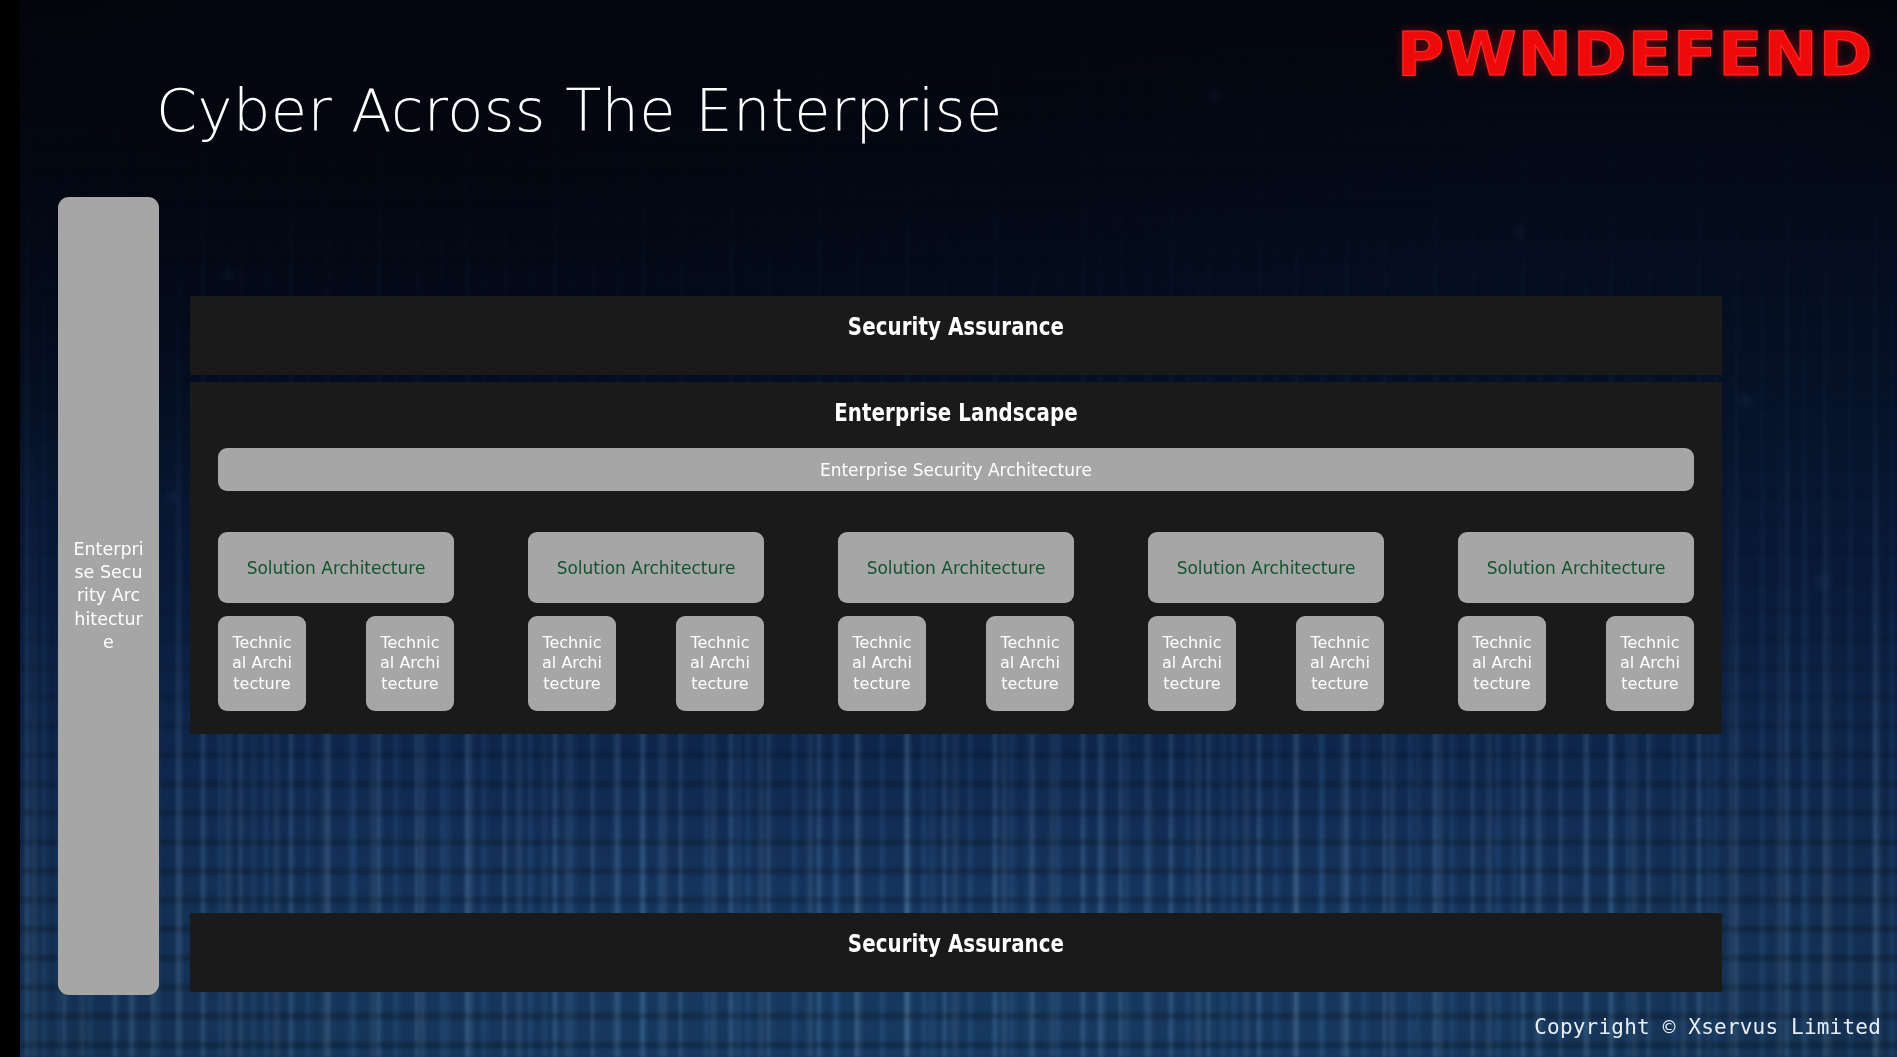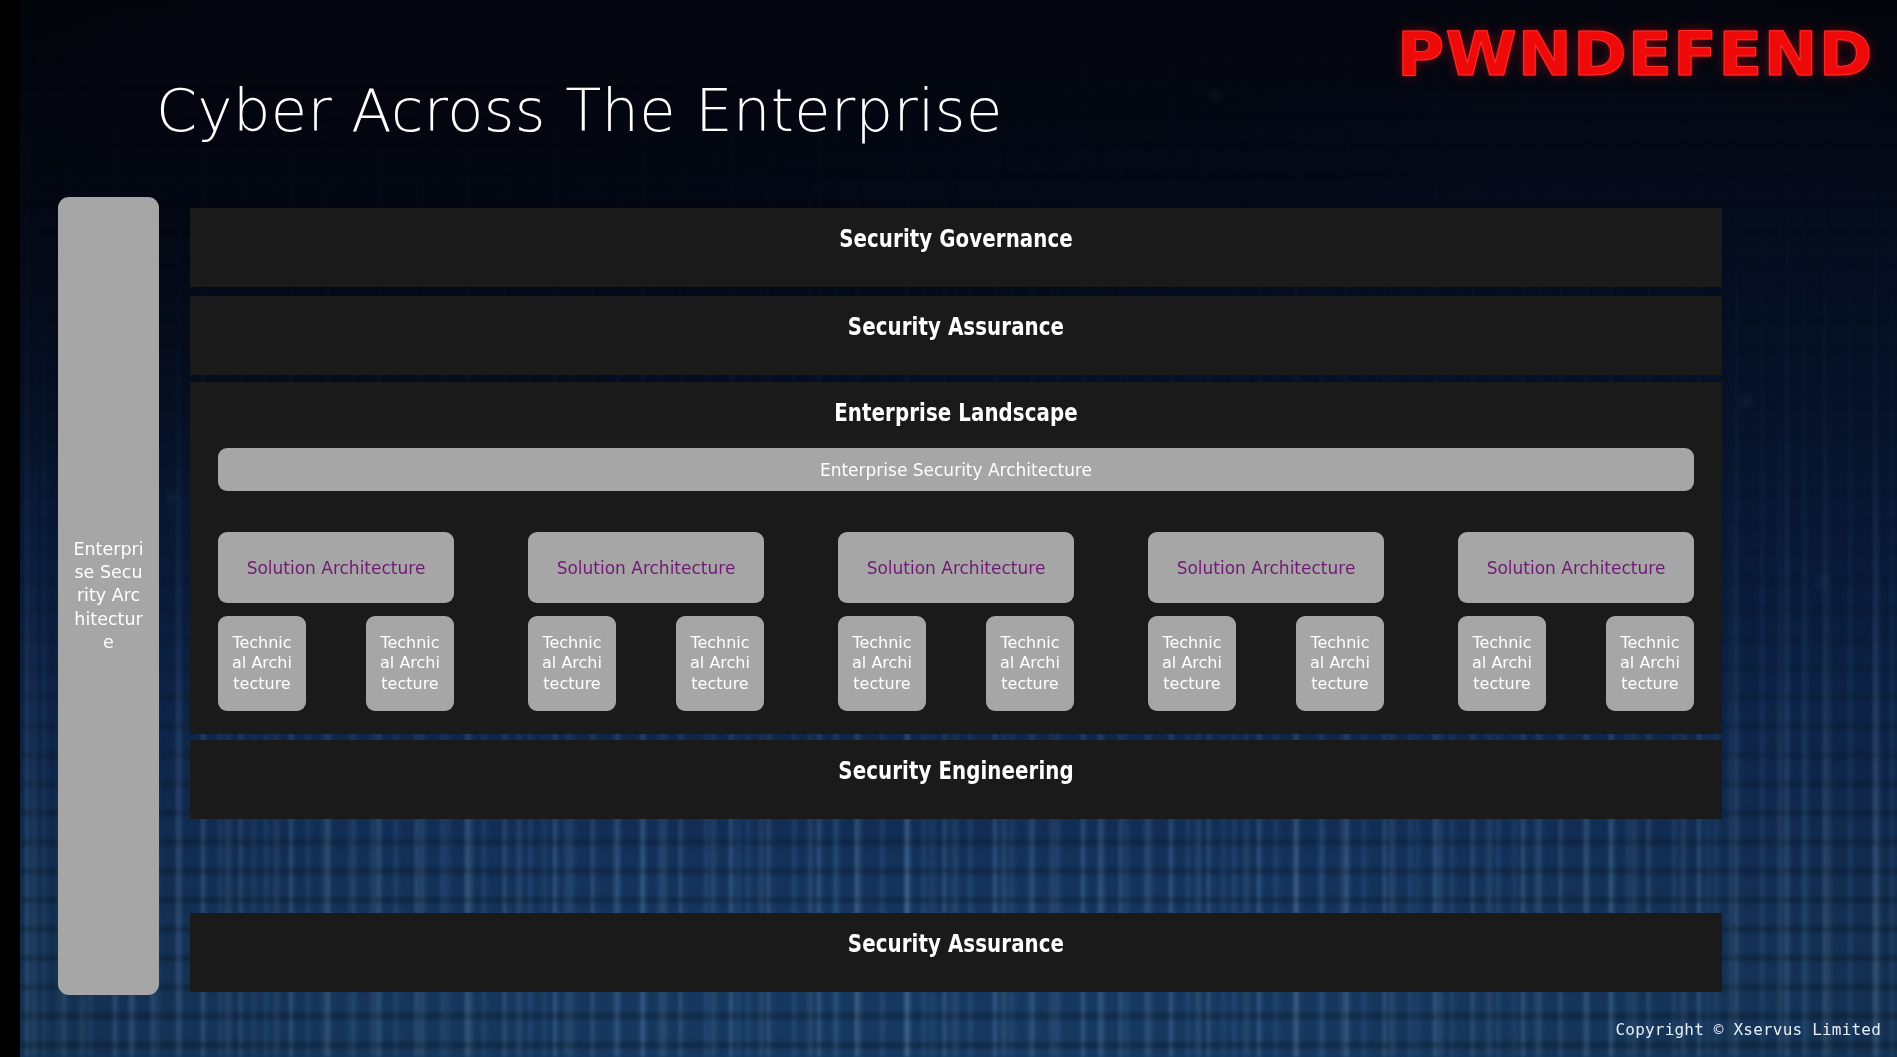--- a/index.html
+++ b/index.html
@@ -257,21 +257,21 @@
     align-items: center;
   }
   .sol-box {
     width: 236px;
     height: 71px;
     background: #a6a6a6;
     border-radius: 9px;
     display: flex;
     align-items: center;
     justify-content: center;
-    color: #701a75;
+    color: #14532d;
     font-family: "DejaVu Sans", sans-serif;
     font-size: 17px;
     box-sizing: border-box;
     text-align: center;
   }
   .tech-row {
     margin-top: 13px;
     width: 236px;
     display: flex;
     justify-content: space-between;
@@ -296,21 +296,21 @@
     width: 62px;
     word-break: break-all;
   }
 
   
   .copyright {
     position: absolute;
     right: 36px;
     bottom: 18px;
     font-family: "DejaVu Sans Mono", monospace;
-    font-size: 16px;
+    font-size: 21px;
     color: #e8eef6;
     letter-spacing: 0.2px;
     white-space: nowrap;
   }
 </style>
 </head>
 <body>
 
 <div id="slide">
 
@@ -323,23 +323,20 @@
   <div class="logo">
     <span class="inner-line">PWNDEFEND</span>
   </div>
 
   <div class="title">Cyber Across The Enterprise</div>
 
   <div class="side-bar">
     <div class="side-bar-label">Enterprise Security Architecture</div>
   </div>
 
-  <div class="layer layer-gov">
-    <div class="layer-title">Security Governance</div>
-  </div>
 
   <div class="layer layer-asr1">
     <div class="layer-title">Security Assurance</div>
   </div>
 
   <div class="layer layer-land">
     <div class="layer-title">Enterprise Landscape</div>
   </div>
 
   <div class="esa-bar">
@@ -413,23 +410,20 @@
           <div class="tech-label">Technical Architecture</div>
         </div>
         <div class="tech-box">
           <div class="tech-label">Technical Architecture</div>
         </div>
       </div>
     </div>
 
   </div>
 
-  <div class="layer layer-eng">
-    <div class="layer-title">Security Engineering</div>
-  </div>
 
 
   <div class="layer layer-asr2">
     <div class="layer-title">Security Assurance</div>
   </div>
 
   <div class="copyright">Copyright © Xservus Limited</div>
 
 </div>
 

